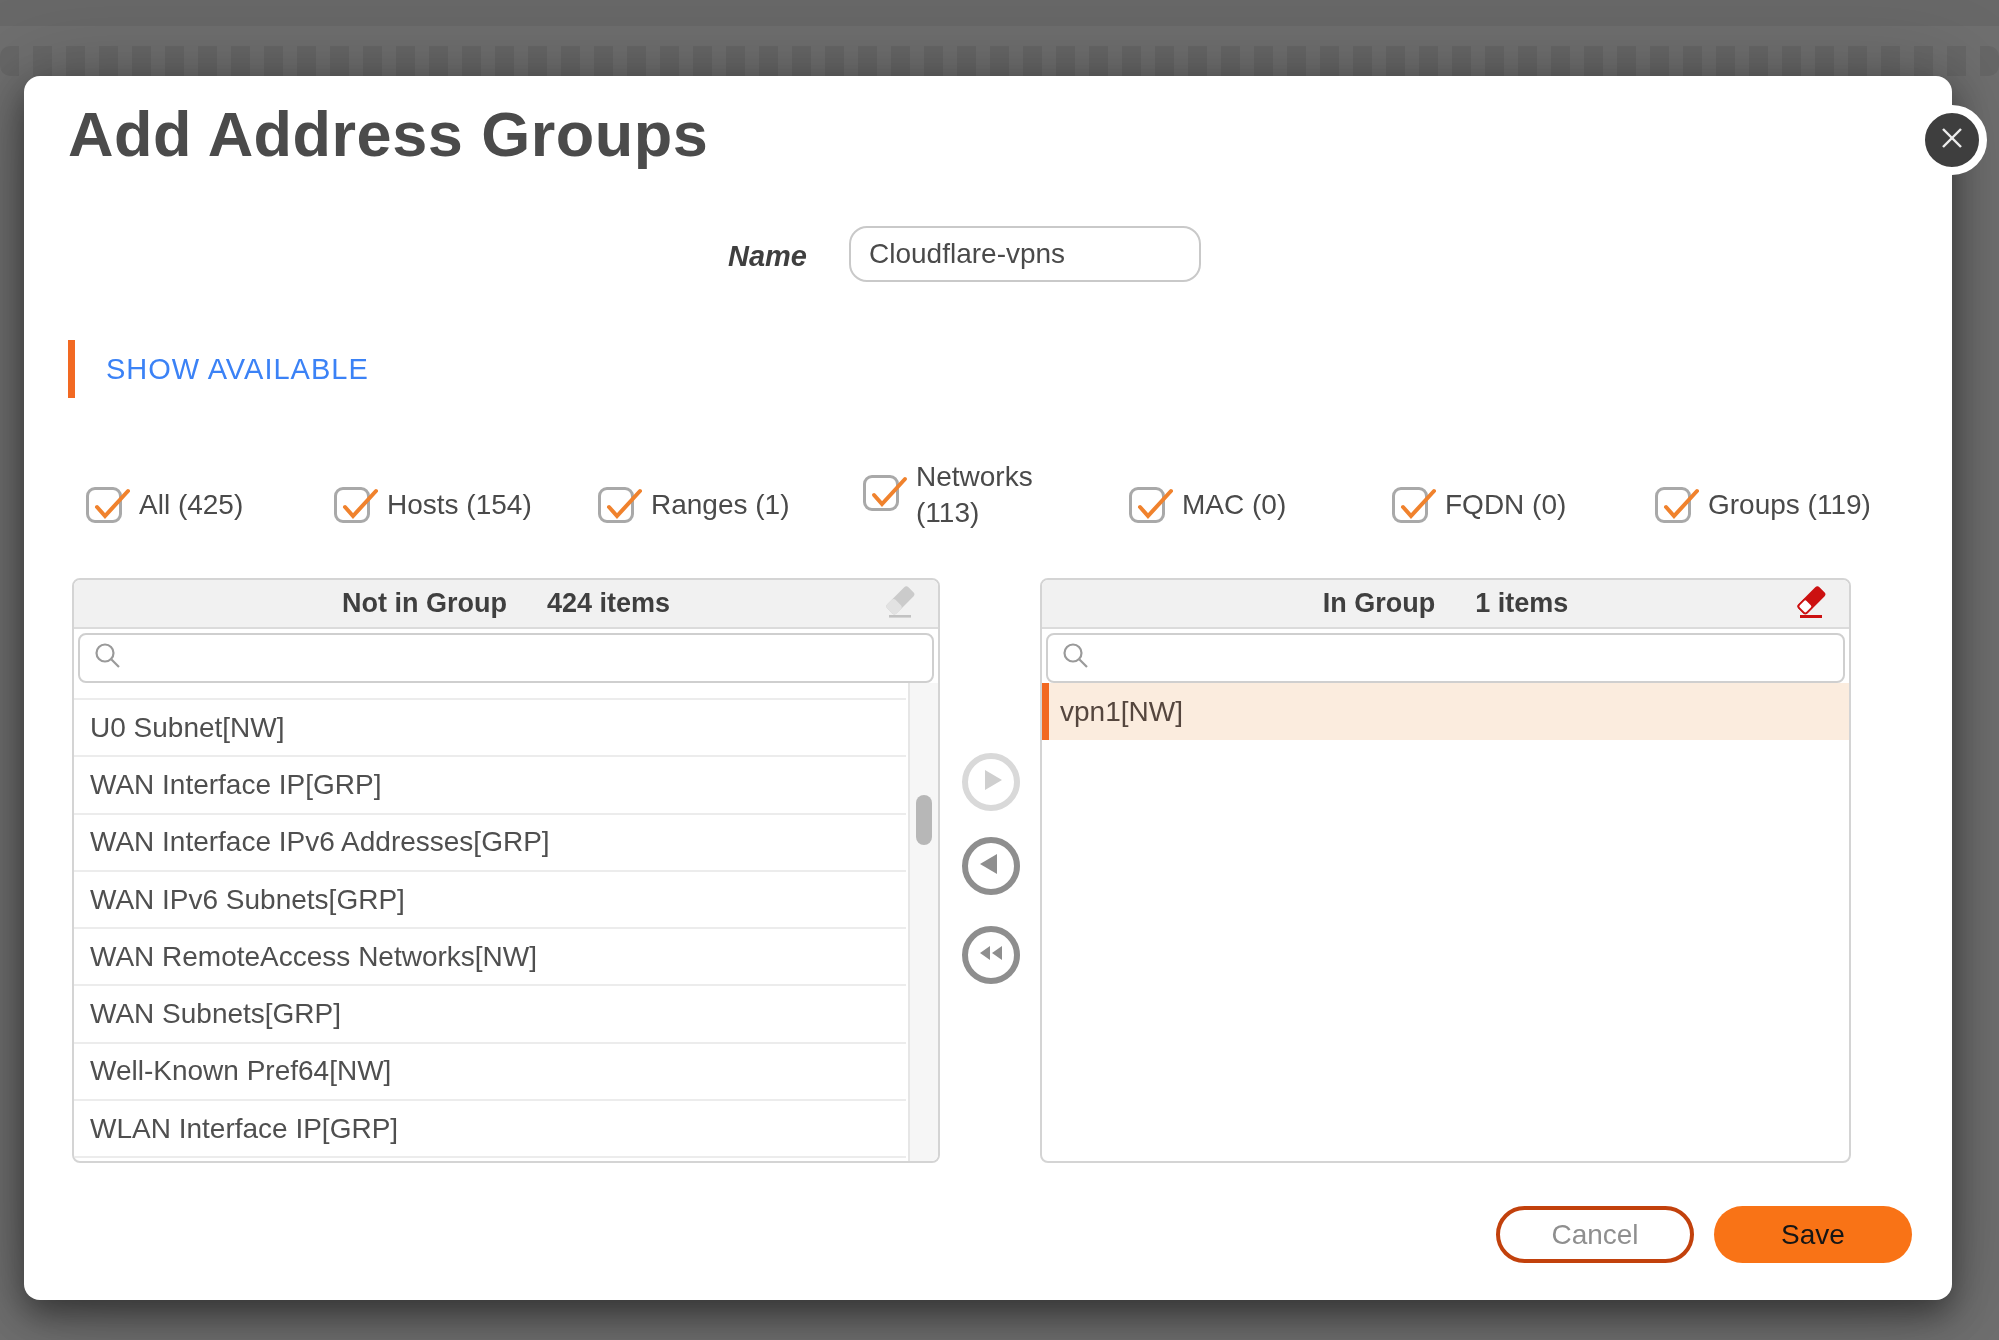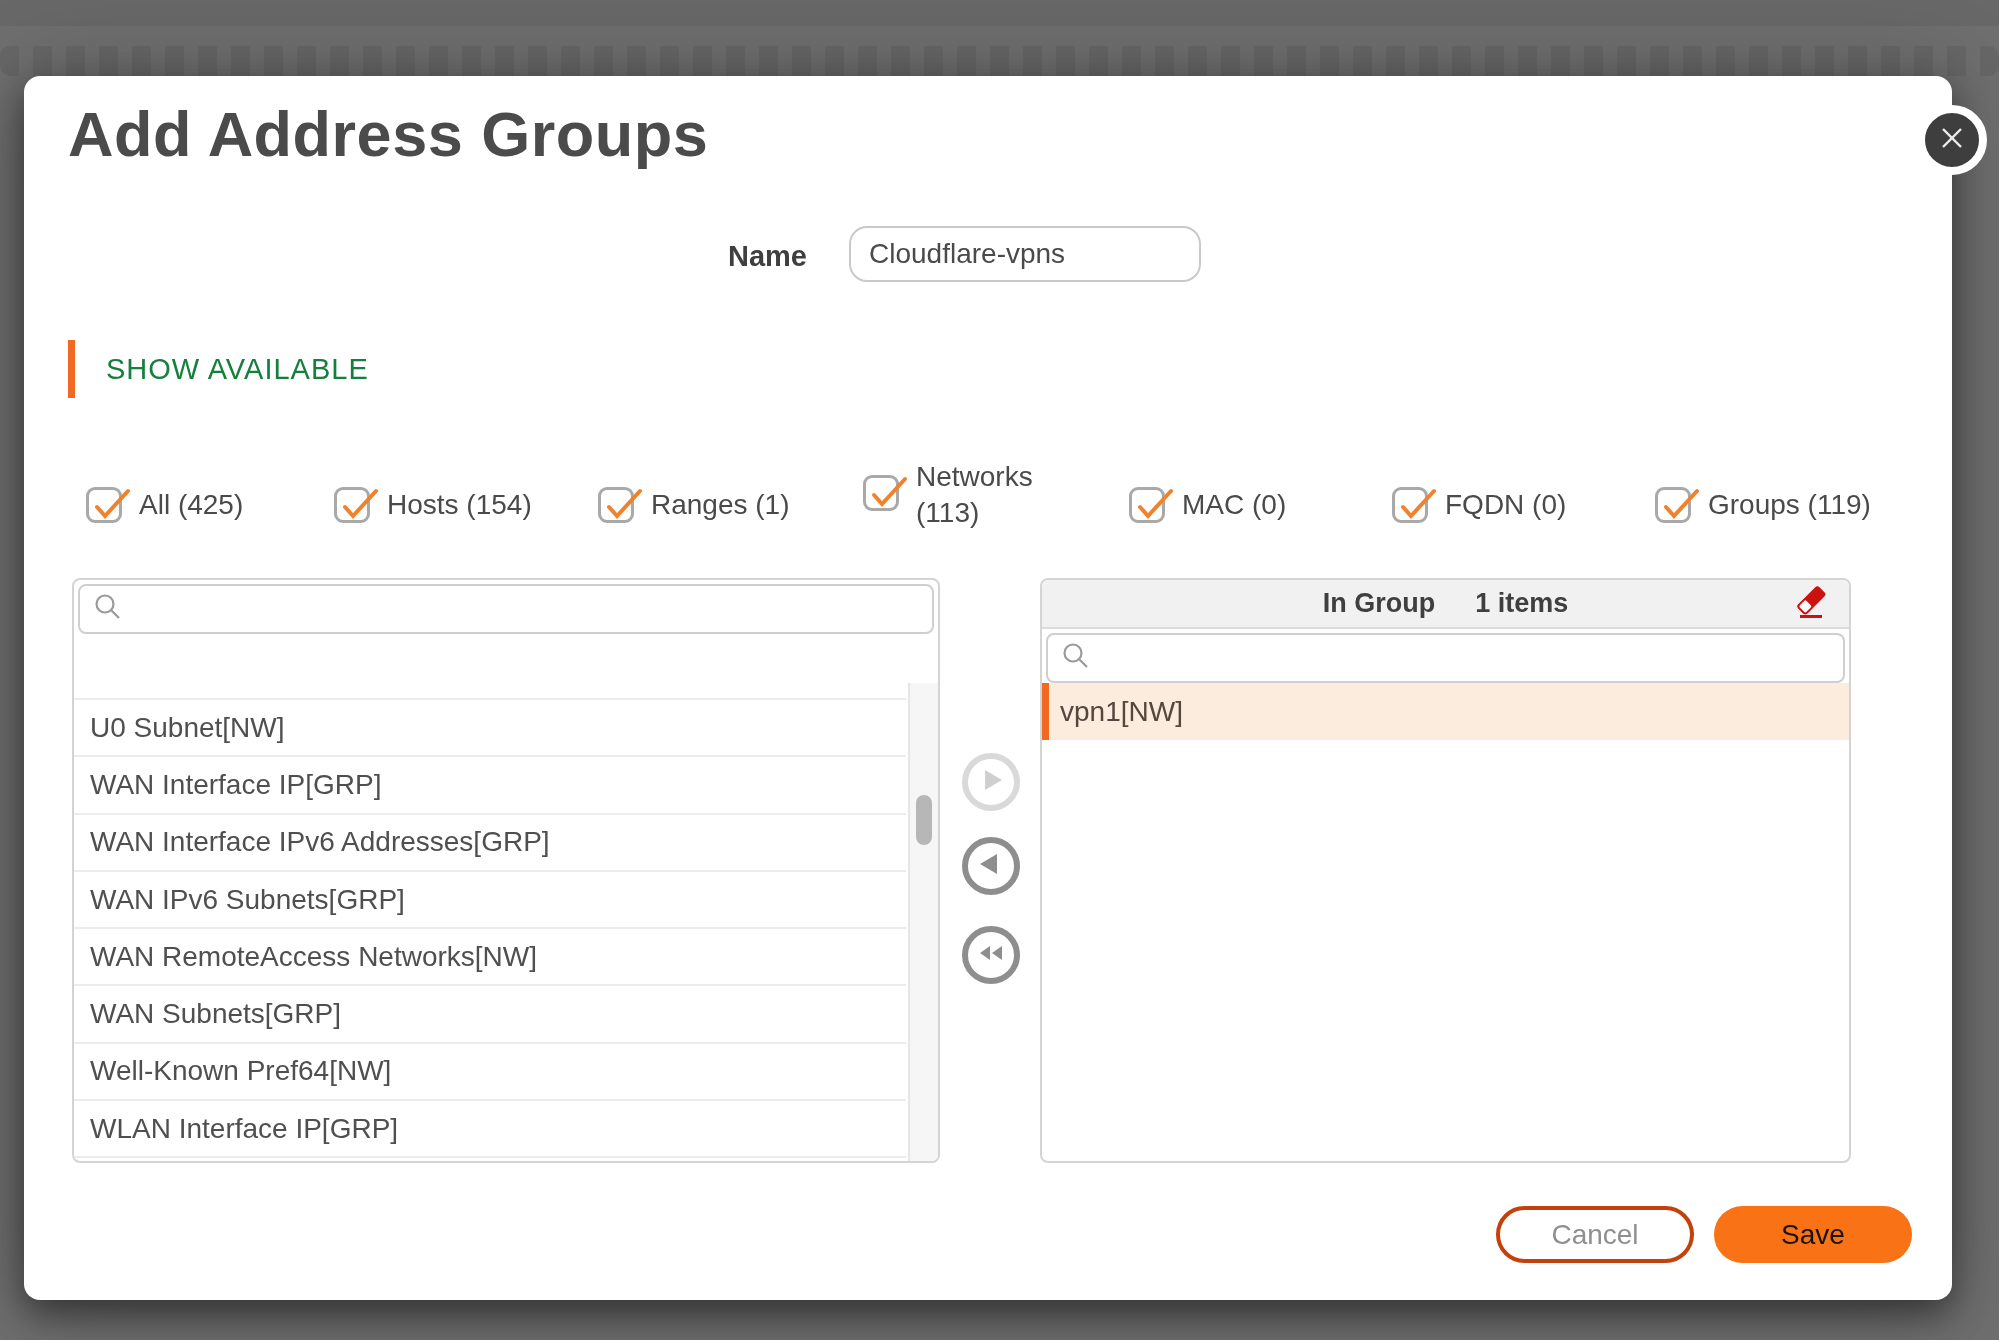--- a/index.html
+++ b/index.html
@@ -26,31 +26,31 @@
     font-size:63px;font-weight:600;color:#4B4B4B;letter-spacing:0.5px;
   }
   .close-btn{
     position:absolute;left:1893px;top:29px;width:70px;height:70px;border-radius:50%;
     background:#3E3E3E;border:8px solid #ffffff;box-sizing:border-box;
     display:flex;align-items:center;justify-content:center;cursor:pointer;
   }
 
   .name-label{
     position:absolute;left:600px;top:162px;width:183px;text-align:right;
-    font-size:29px;font-weight:bold;color:#3F3F3F;line-height:36px;
+    font-size:29px;font-weight:bold;color:#3F3F3F;line-height:36px;font-style:italic;
   }
   .name-input{
     position:absolute;left:825px;top:150px;width:352px;height:56px;box-sizing:border-box;
     border:2px solid #C9C9C9;border-radius:18px;padding:0 18px;
     font-size:28px;color:#4A4A4A;font-family:"Liberation Sans",sans-serif;outline:none;
   }
 
   .section-bar{position:absolute;left:44px;top:264px;width:7px;height:58px;background:#F26922;}
   .section-label{
-    position:absolute;left:82px;top:277px;font-size:29px;color:#15803d;letter-spacing:1px;
+    position:absolute;left:82px;top:277px;font-size:29px;color:#3b82f6;letter-spacing:1px;
   }
 
   .filter{position:absolute;top:411px;display:flex;align-items:flex-start;gap:17px;cursor:pointer;}
   .filter.two-line{top:399px;}
   .cb{
     width:36px;height:36px;border:3px solid #A9A9A9;border-radius:9px;background:#fff;
     box-sizing:border-box;position:relative;flex:none;
   }
   .cb svg{position:absolute;left:1px;top:-6px;overflow:visible;}
   .filter-label{font-size:28px;color:#4A4A4A;line-height:36px;white-space:nowrap;}
@@ -189,20 +189,35 @@
   <div class="filter" style="left:1631px">
     <span class="cb">
         <svg width="42" height="42" viewBox="0 0 42 42">
           <polyline points="7,23 15,32 38,7" fill="none" stroke="#F0822D" stroke-width="4" stroke-linecap="round"></polyline>
         </svg>
       </span>
     <span class="filter-label">Groups (119)</span>
   </div>
 
   <div class="panel left">
+    <div class="panel-header">
+      <span class="panel-title">Not in Group</span>
+      <span class="panel-count">424 items</span>
+      <span class="eraser-btn">
+        <span>
+          <svg width="36" height="36" viewBox="0 0 36 36">
+            <g transform="rotate(-45 18 14)">
+              <rect x="3" y="8" width="30" height="13" rx="3" fill="#CBCBCB"></rect>
+              <rect x="3" y="8" width="12" height="13" rx="3" fill="#E2E2E2"></rect>
+            </g>
+            <rect x="7" y="29" width="22" height="2.6" fill="#C2C2C2"></rect>
+          </svg>
+        </span>
+      </span>
+    </div>
     <div class="search-row">
       <div class="search-box">
         <span>
           <svg width="30" height="30" viewBox="0 0 30 30">
               <circle cx="12" cy="12" r="8.5" fill="none" stroke="#9A9A9A" stroke-width="2.2"></circle>
               <line x1="18.5" y1="18.5" x2="26" y2="26" stroke="#9A9A9A" stroke-width="2.2"></line>
             </svg>
         </span>
         <input type="text" style="">
       </div>

